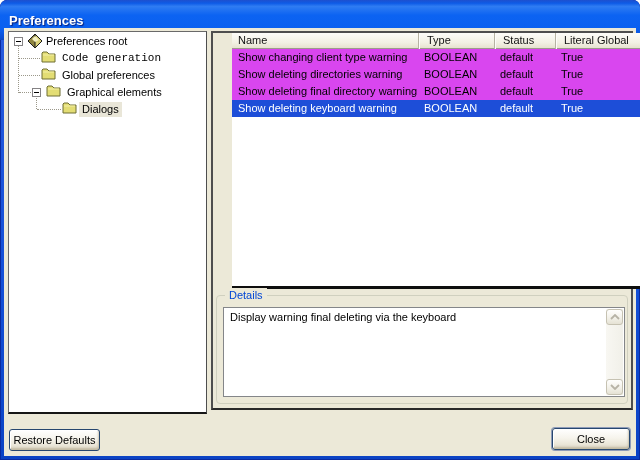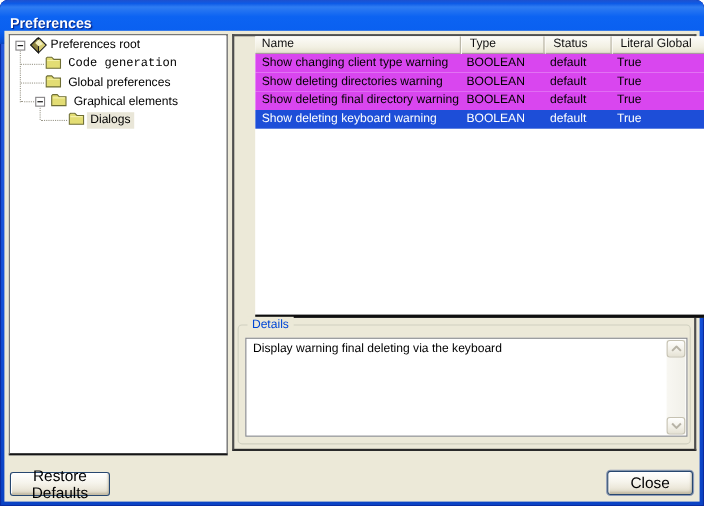--- a/index.html
+++ b/index.html
@@ -99,21 +99,21 @@
     border:1px solid #C6C2B2; border-radius:3px;
     display:flex; align-items:center; justify-content:center;
   }
   .sb-up { top:0; } .sb-down { bottom:0; }
 
   
   .xp-btn {
     position:absolute; height:22px;
     background:linear-gradient(180deg,#FFFFFF 0%,#F6F4EC 45%,#EDE9DC 70%,#DFD9C8 100%);
     border:1px solid #27476F; border-radius:3px;
-    font-family:"Liberation Sans",sans-serif; font-size:14px; color:#000;
+    font-family:"Liberation Sans",sans-serif; font-size:11px; color:#000;
     display:flex; align-items:center; justify-content:center;
     box-shadow:inset 1px 1px 0 #FFFFFF, inset -1px -2px 2px rgba(166,155,125,0.5);
   }
   .btn-restore { left:5px; top:401px; width:91px; }
   .btn-close {
     left:548px; top:400px; width:78px;
     box-shadow:0 0 0 1px #8E9BB8, inset 1px 1px 0 #FFFFFF, inset -1px -2px 2px rgba(166,155,125,0.5);
   }
 </style>
 </head>

